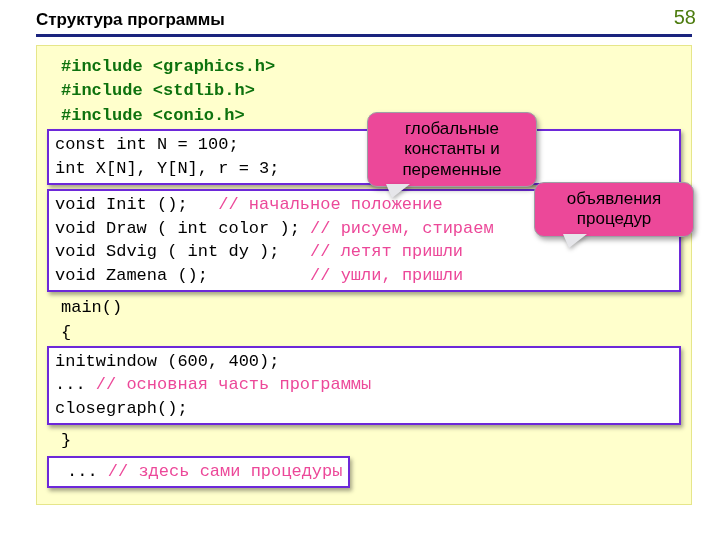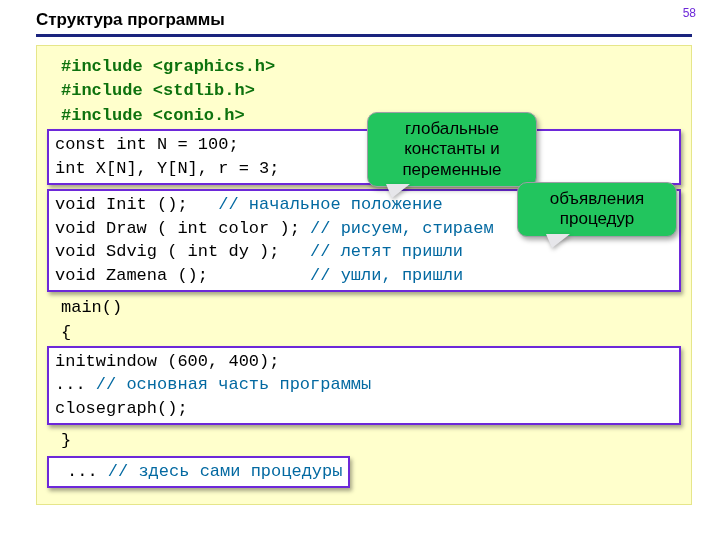--- a/index.html
+++ b/index.html
@@ -15,22 +15,22 @@
     position: relative;
     width: 720px;
     height: 540px;
     box-sizing: border-box;
     padding: 10px 28px 20px 36px;
   }
   .page-num {
     position: absolute;
     top: 6px;
     right: 24px;
-    font-size: 12px;
-    color: #6d28d9;
+    font-size: 20px;
+    color: #4d7c0f;
   }
   .title {
     font-size: 17px;
     font-weight: bold;
     color: #000;
     margin: 0 0 4px 0;
   }
   .rule {
     border: none;
     border-top: 3px solid #1a237e;
@@ -40,39 +40,39 @@
     position: relative;
     background: #ffffcc;
     border: 1px solid #e6e68a;
     padding: 8px 10px 12px 10px;
     font-family: "Courier New", monospace;
     font-size: 17px;
     line-height: 1.38;
     min-height: 432px;
   }
   .kw { color: #0e720e; font-weight: bold; }
-  .cm { color: #0369a1; }
+  .cm { color: #ec4899; }
   .t-black { color: #000; }
   .box {
     border: 2px solid #6d28d9;
     background: #fff;
     padding: 2px 6px 3px 6px;
     margin: 2px 0 4px 0;
     box-shadow: 2px 3px 4px rgba(0,0,0,0.35);
     white-space: pre;
     position: relative;
   }
   .plain {
     white-space: pre;
     margin: 1px 14px;
   }
   .indent { }
   .callout {
     position: absolute;
-    background: #22c55e;
+    background: #ec4899;
     border: 1px solid #9e9ea6;
     border-radius: 10px;
     padding: 6px 14px;
     font-family: Arial, sans-serif;
     font-size: 17px;
     color: #000;
     text-align: center;
     box-shadow: 2px 3px 5px rgba(0,0,0,0.35);
     line-height: 1.2;
     z-index: 5;
@@ -89,21 +89,21 @@
     filter: drop-shadow(1px 2px 2px rgba(0,0,0,0.3));
   }
   .callout .tail.dl2 {
     bottom: -12px; left: 28px;
     border-top: 14px solid #e6e6ea;
     border-left: 6px solid transparent;
     border-right: 18px solid transparent;
     filter: drop-shadow(1px 2px 2px rgba(0,0,0,0.3));
   }
   .c1 { top: 66px; left: 330px; width: 140px; }
-  .c2 { top: 136px; left: 480px; width: 130px; }
+  .c2 { top: 136px; left: 497px; width: 130px; }
 </style>
 </head>
 <body>
 <div class="slide">
   <div class="page-num">58</div>
   <h1 class="title">Структура программы</h1>
   <hr class="rule">
 
   <div class="code-area">
 

